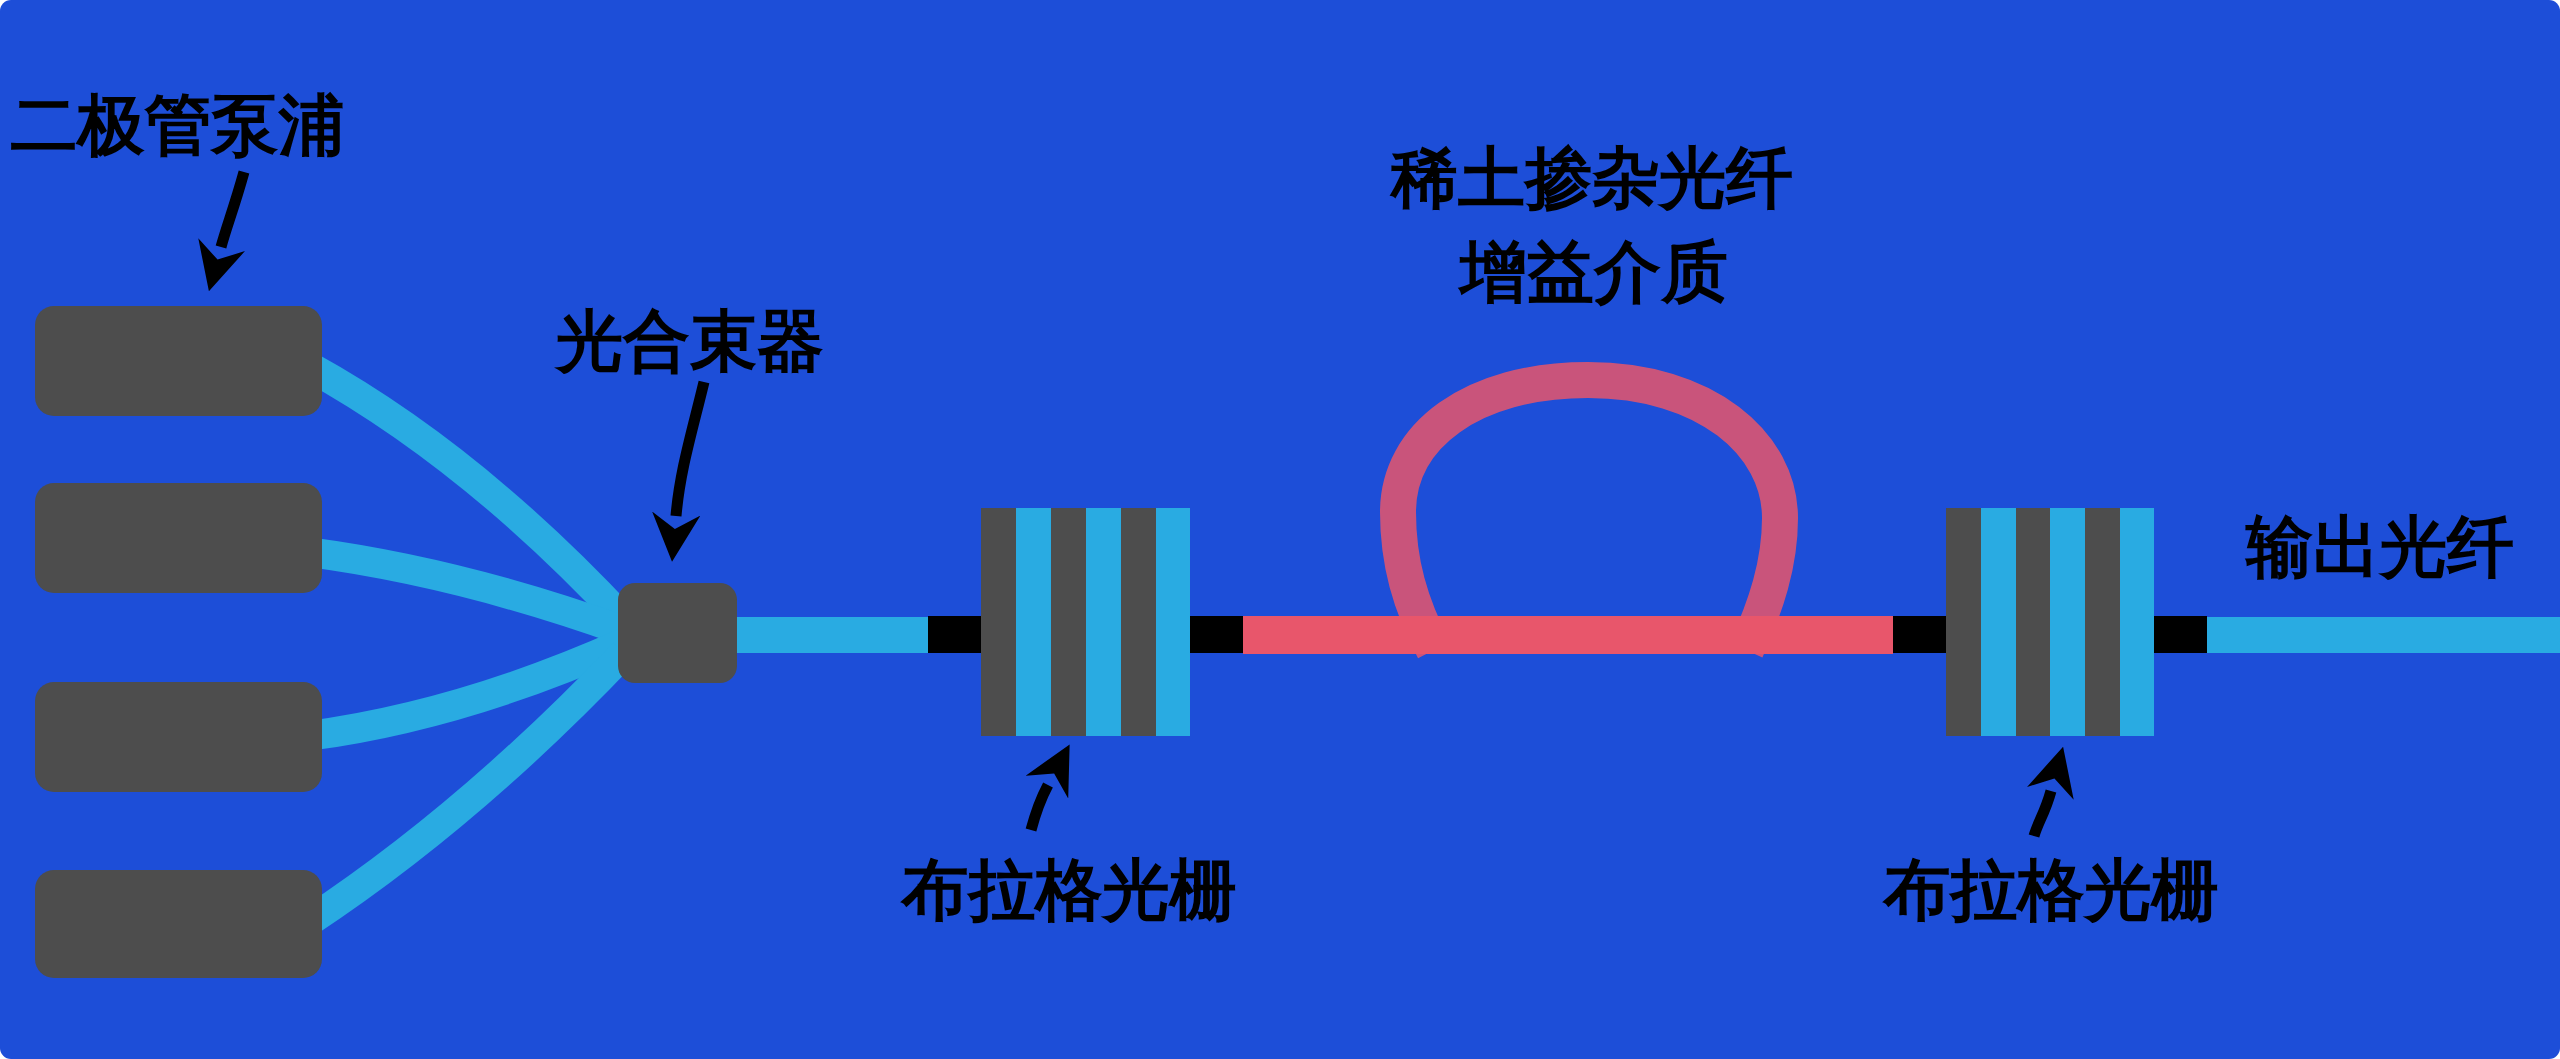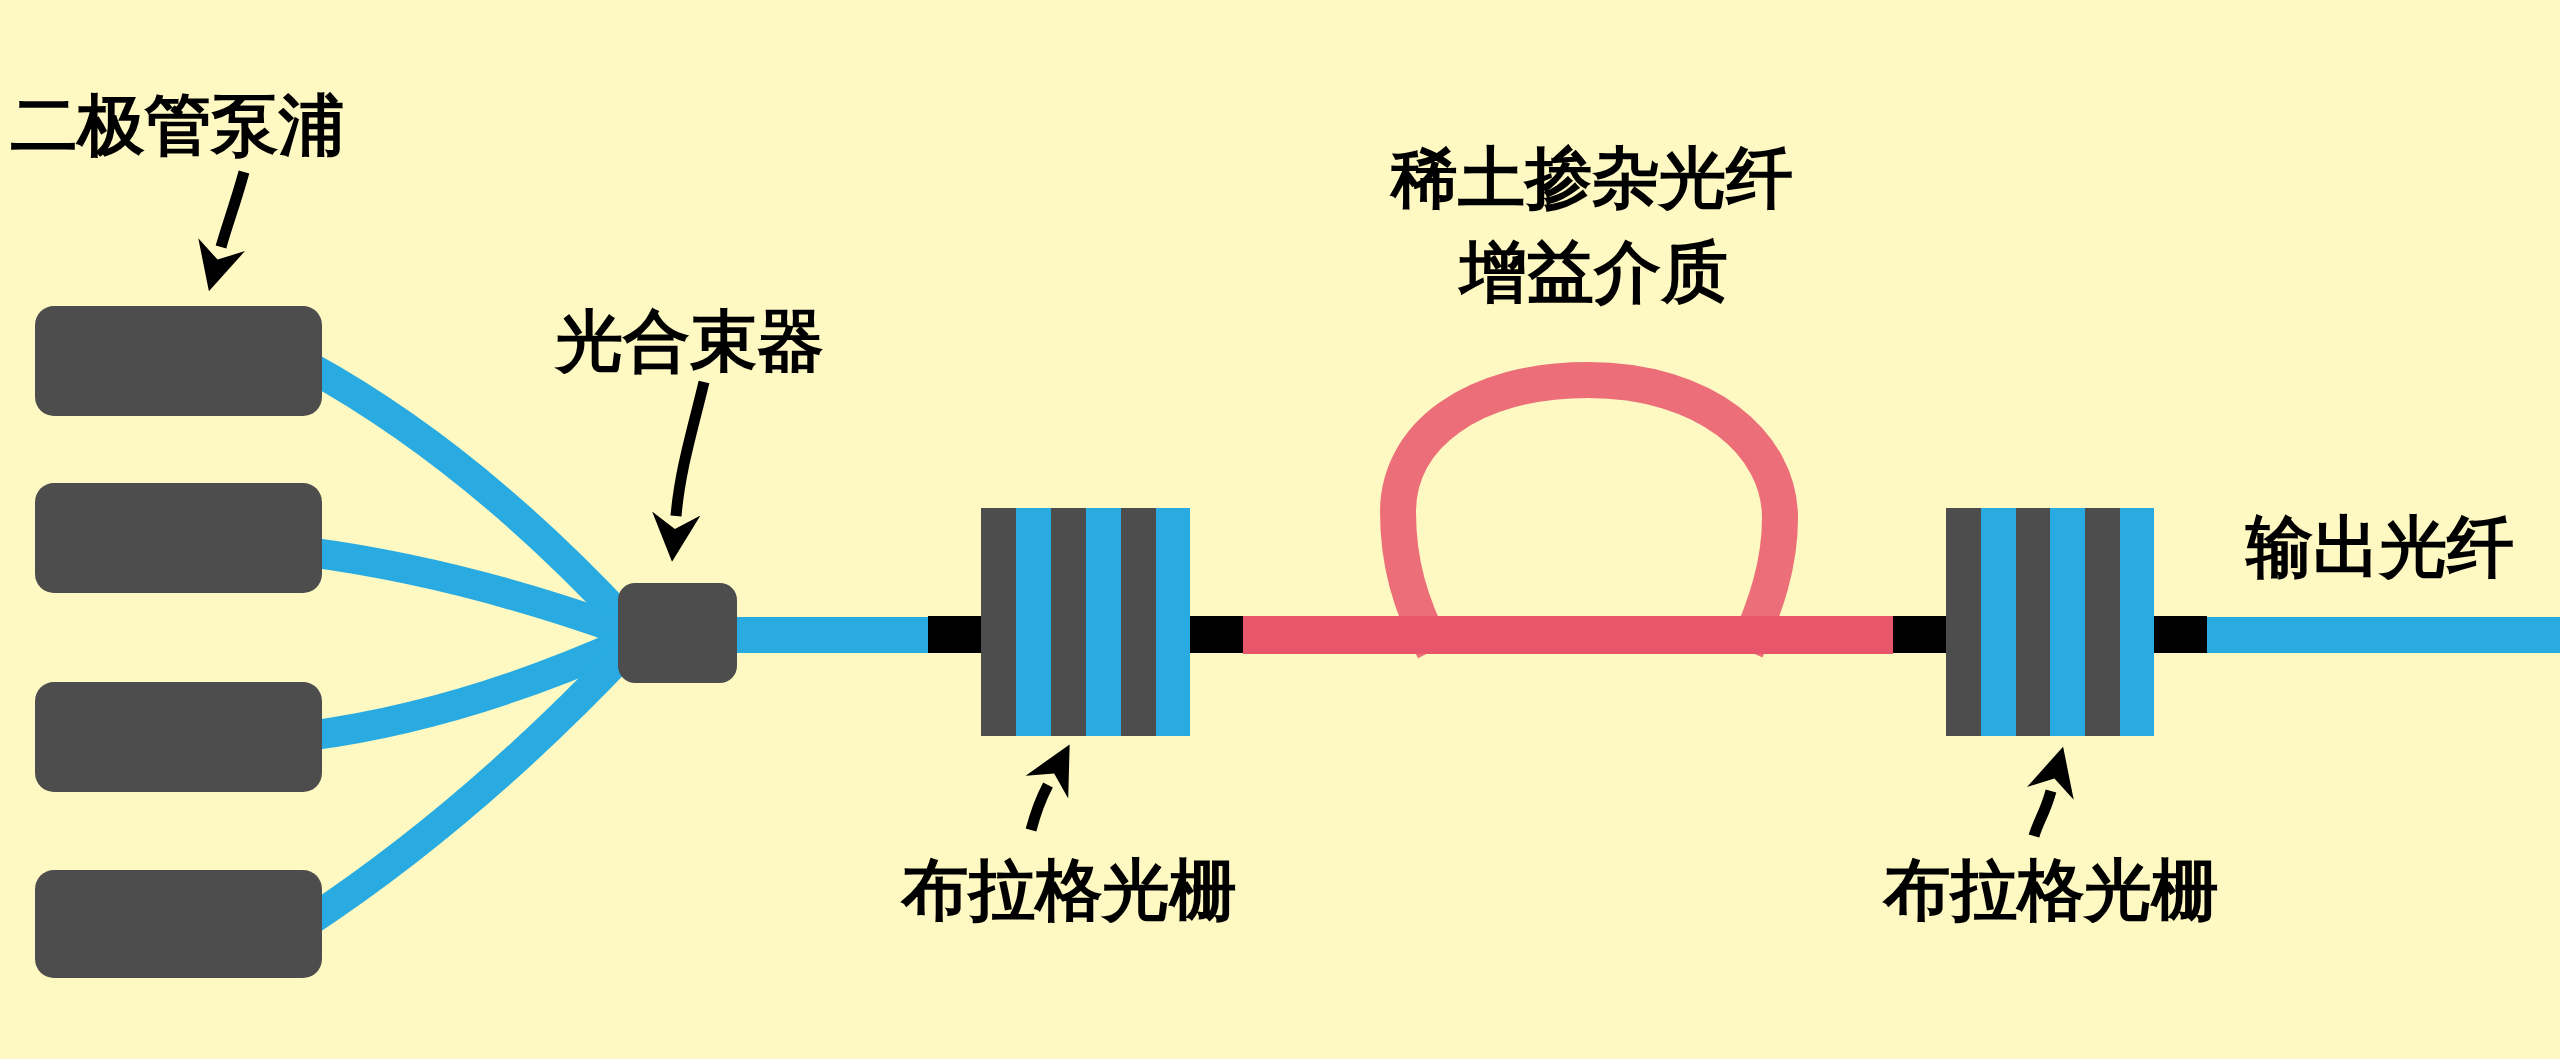--- a/index.html
+++ b/index.html
@@ -1,21 +1,22 @@
 <!DOCTYPE html>
 <html><head>
 <meta charset="utf-8">
 <style>
   html, body { margin: 0; padding: 0; background: #ffffff; }
   .stage {
     position: relative;
     width: 2560px;
     height: 1059px;
-    background: #fef9c3;
+    background: #1d4ed8;
     overflow: hidden;
+    border-radius: 11px;
   }
   svg { display: block; }
   text.diagram-label {
     font-family: "Liberation Sans", "DejaVu Sans", sans-serif;
     font-weight: 600;
     font-size: 67px;
     fill: #000000;
   }
 </style>
 </head>

